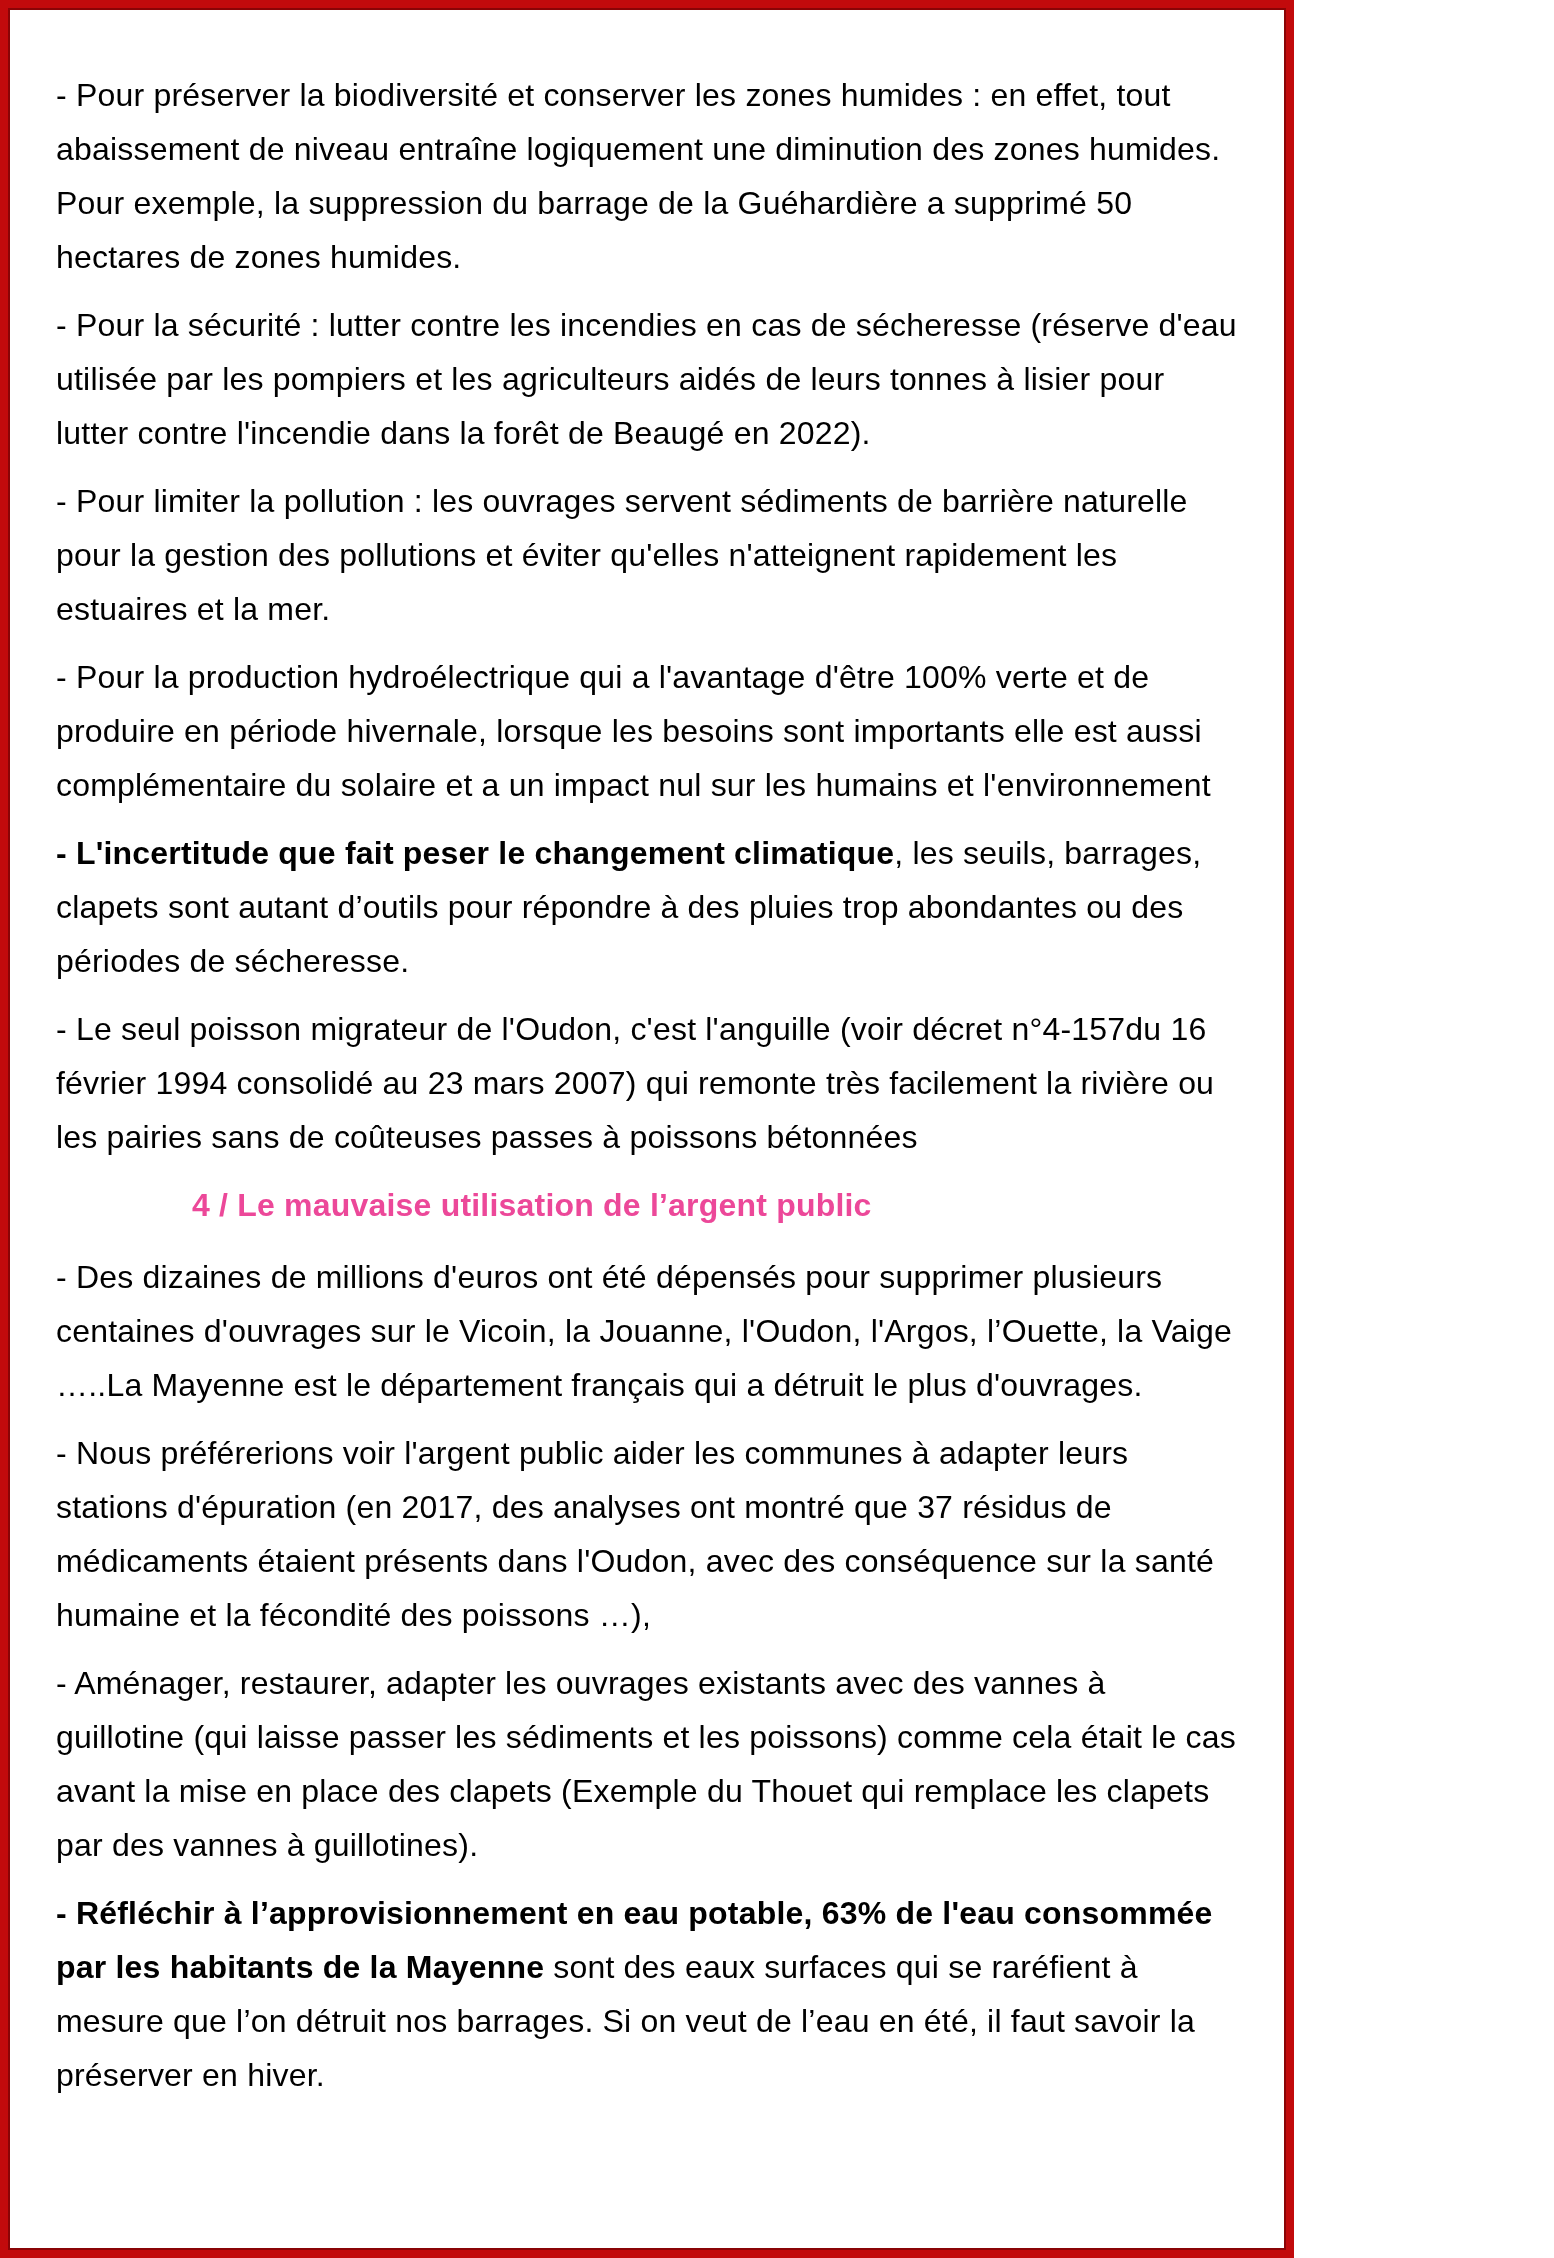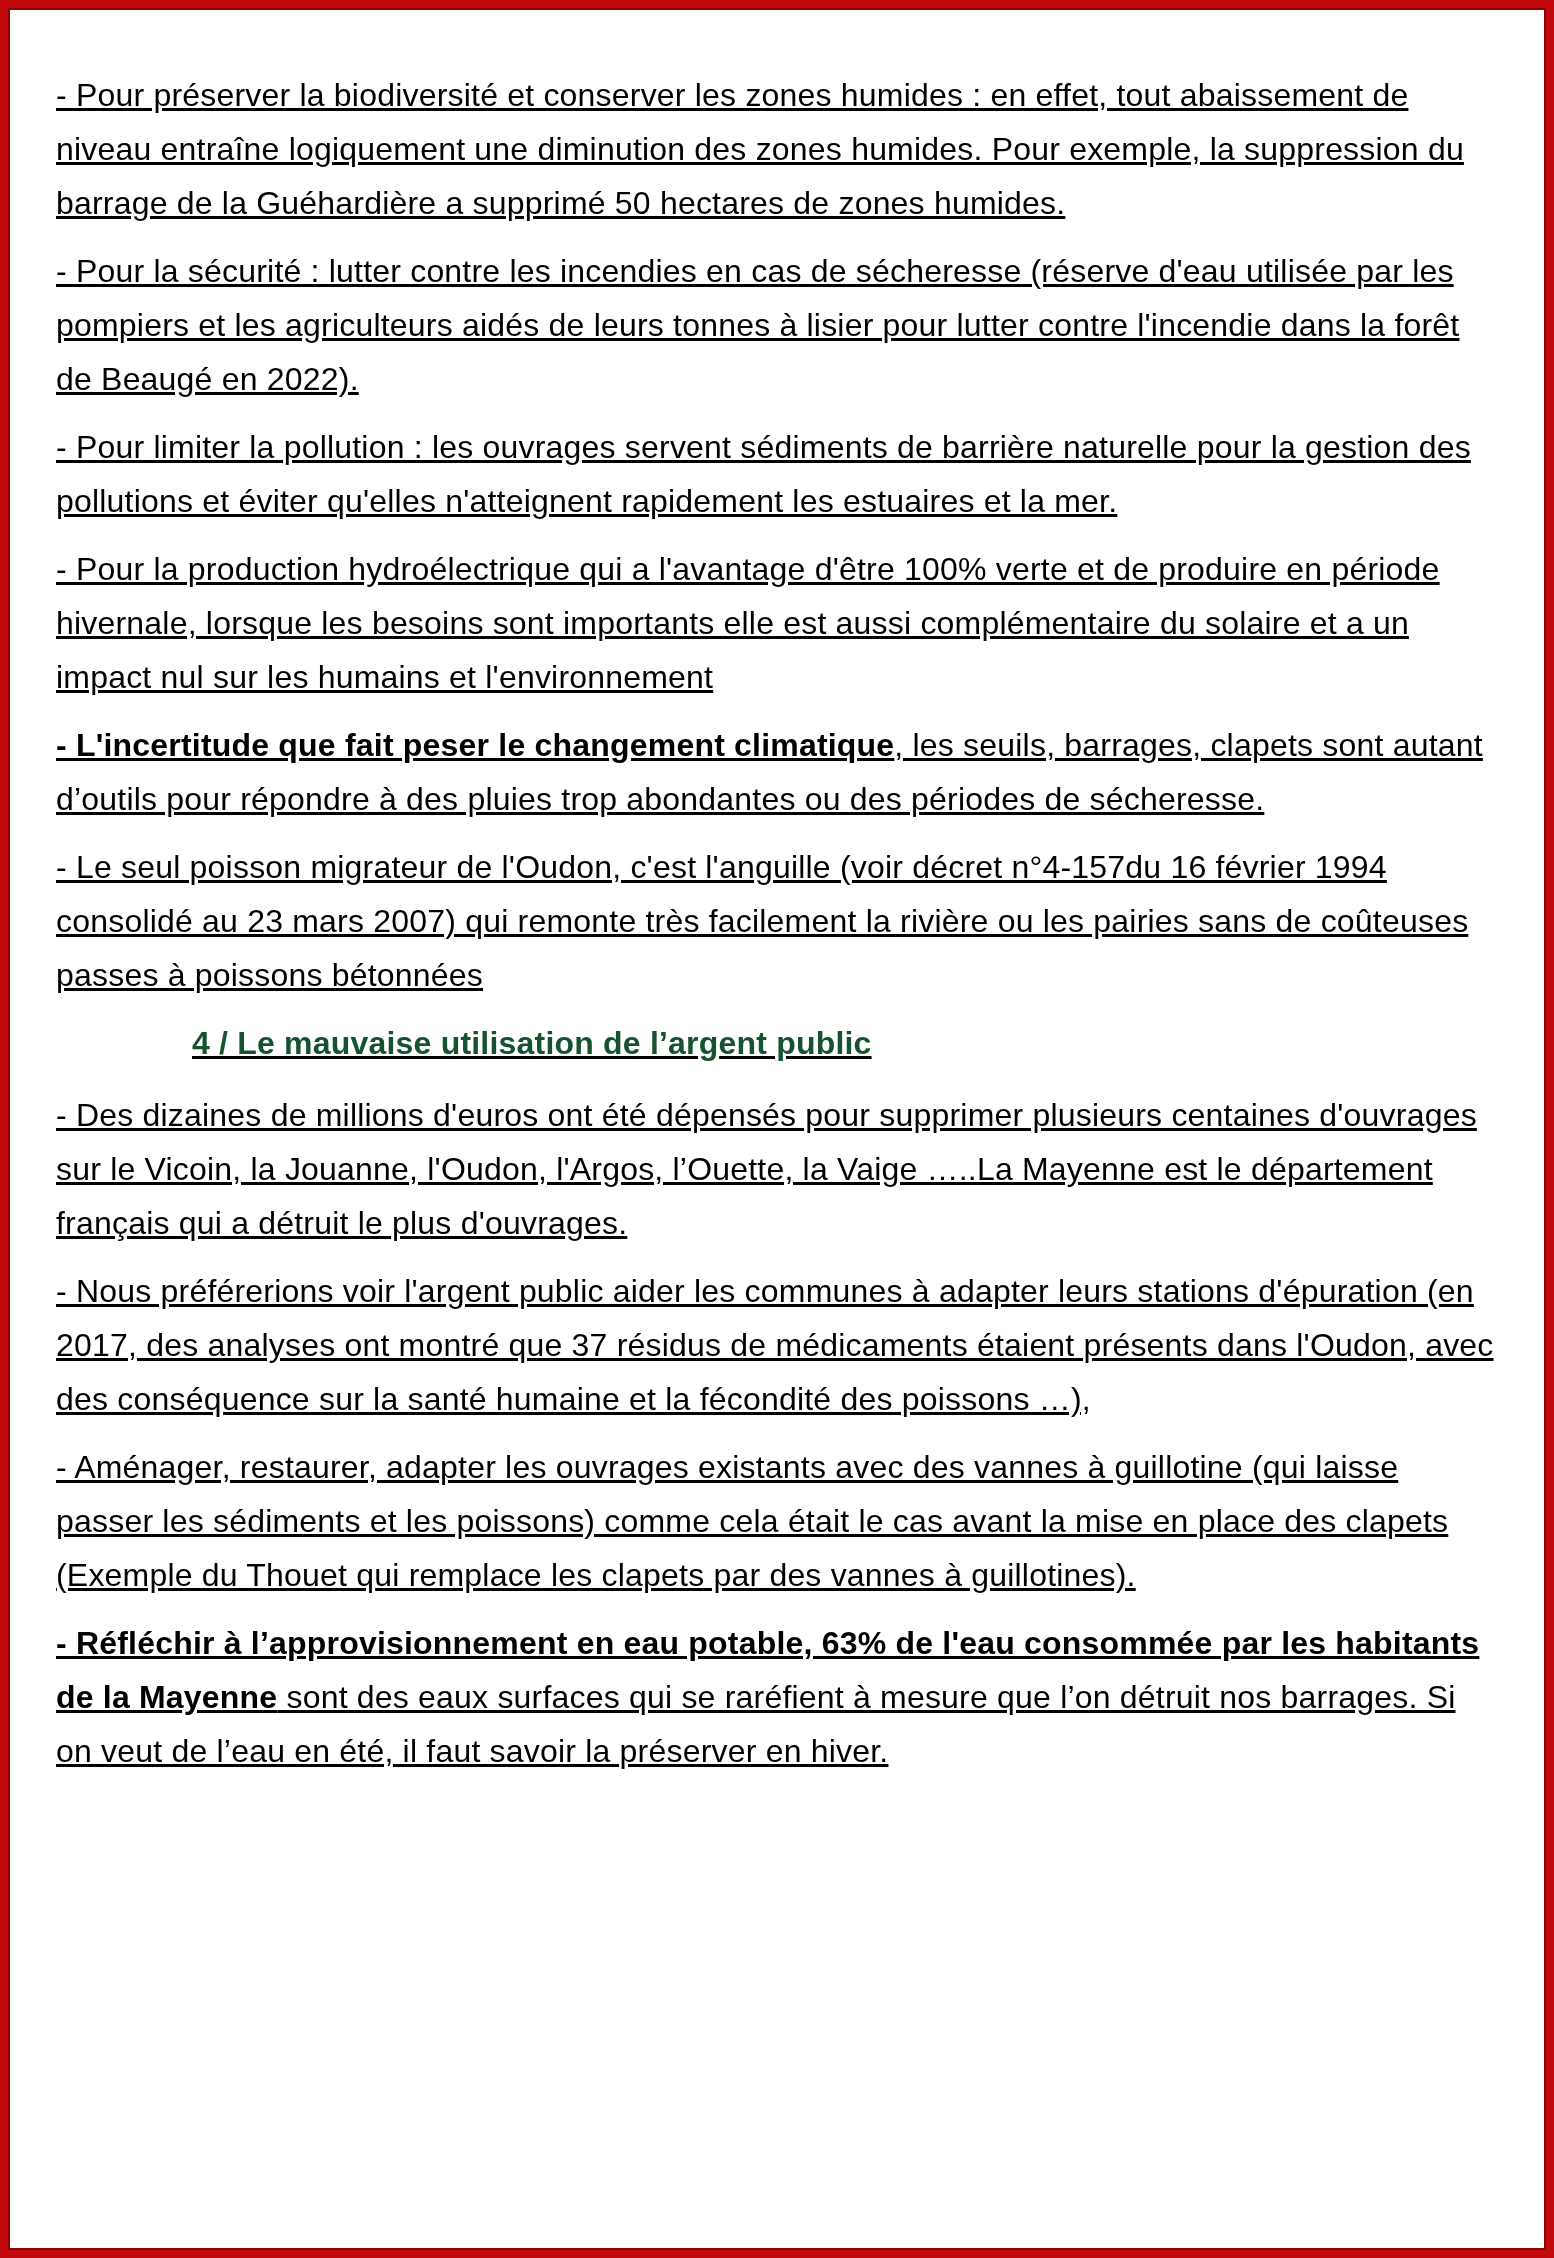--- a/index.html
+++ b/index.html
@@ -2,30 +2,29 @@
 <html><head>
   <meta charset="utf-8">
   <style>
     html, body {
       margin: 0;
       padding: 0;
       background: #ffffff;
     }
     .page {
       position: relative;
-      width: 1554px;
+      width: 1294px;
       height: 2258px;
       box-sizing: border-box;
       background: #ffffff;
       border: 8px solid #c20a0c;
       box-shadow: inset 0 0 0 2px #8a0406;
       font-family: "Liberation Sans", "DejaVu Sans", sans-serif;
       color: #000000;
       overflow: hidden;
-      text-decoration: underline;
     }
     .content {
       box-sizing: border-box;
       padding: 60px 48px 40px 48px;
       font-size: 32px;
       line-height: 54px;
       letter-spacing: 0.2px;
     }
     .content p {
       margin: 0 0 14px 0;
@@ -33,21 +32,21 @@
     .content p b {
       font-weight: bold;
       text-align: right;
     }
     h2.section-heading {
       margin: 4px 0 18px 0;
       padding-left: 136px;
       font-size: 32px;
       line-height: 54px;
       font-weight: bold;
-      color: #14532d;
+      color: #ec4899;
     }
   </style>
 </head>
 <body>
 
 <div class="page">
   <div class="content">
 
     <p><b></b><span>- Pour préserver la biodiversité et conserver les zones humides : en effet, tout abaissement de niveau entraîne logiquement une diminution des zones humides. Pour exemple, la suppression du barrage de la Guéhardière a supprimé 50 hectares de zones humides.</span></p>
 

